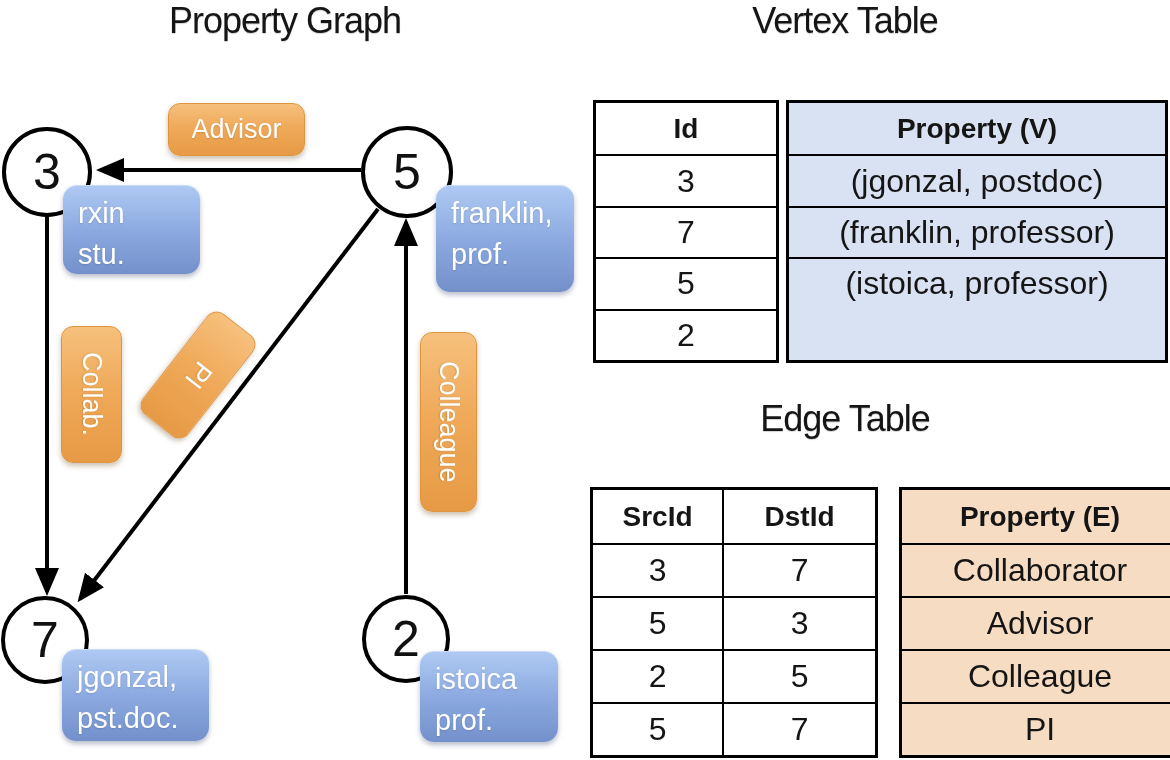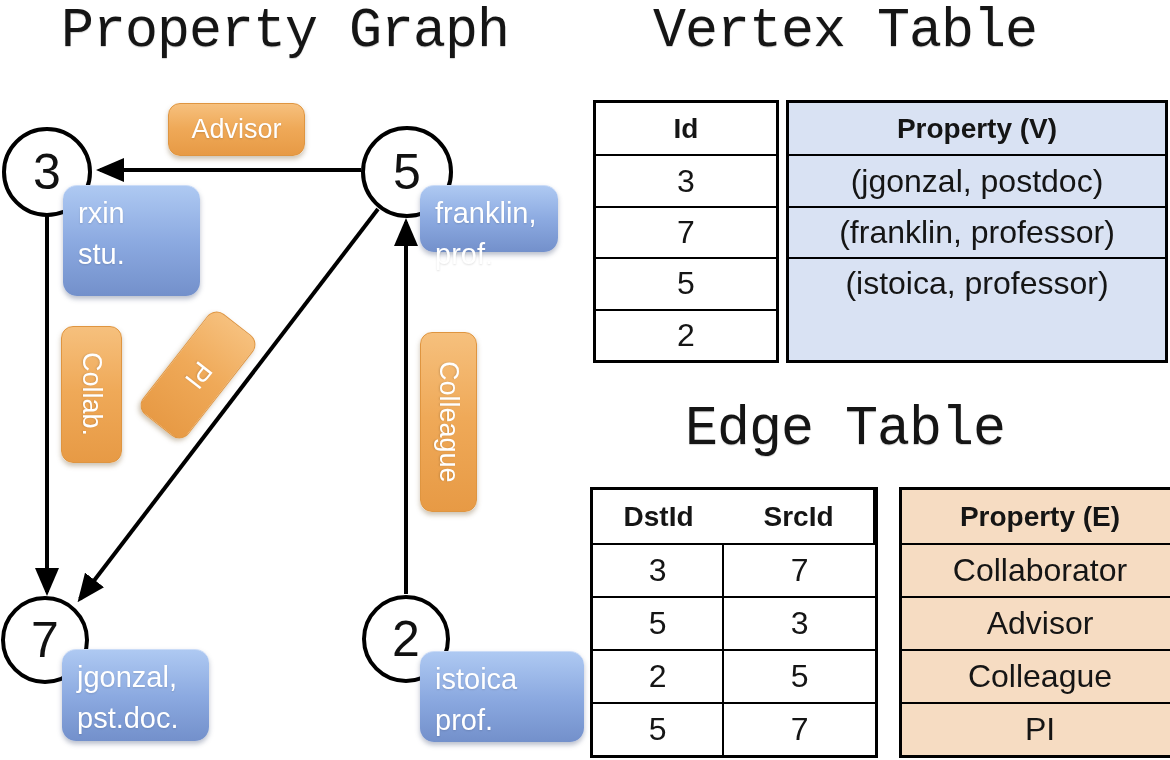--- a/index.html
+++ b/index.html
@@ -1,24 +1,23 @@
 <!DOCTYPE html>
 <html><head>
 <meta charset="utf-8">
 <style>
   html,body{margin:0;padding:0;background:#fff;}
   #stage{
     position:relative;width:1170px;height:760px;background:#fff;overflow:hidden;
     font-family:"Liberation Sans","DejaVu Sans",sans-serif;color:#111;
   }
   .title{
-    position:absolute;text-align:center;font-size:55px;font-weight:300;
+    position:absolute;text-align:center;font-size:36px;font-weight:300;
     letter-spacing:-1px;color:#151515;text-shadow:0 1px 1px rgba(0,0,0,.18);
     white-space:nowrap;
-    font-family:Liberation Mono, monospace;
   }
   
   #edges{position:absolute;left:0;top:0;z-index:2;}
   .vcircle{
     position:absolute;z-index:3;box-sizing:border-box;background:#fff;
     border:4px solid #000;border-radius:50%;
     display:flex;align-items:center;justify-content:center;
     font-size:50px;font-weight:300;color:#111;
   }
   .obox{
@@ -89,54 +88,54 @@
   </div>
   <div class="vcircle" style="left:362px;top:595px;width:88px;height:88px;">
     <span>2</span>
   </div>
 
   <div class="obox" style="left:168px;top:103px;width:137px;height:53px;">Advisor</div>
   <div class="obox vert" style="left:61px;top:326px;width:61px;height:137px;">Collab.</div>
   <div class="obox vert tilt" style="left:169px;top:311px;width:58px;height:128px;">PI</div>
   <div class="obox vert" style="left:420px;top:332px;width:57px;height:180px;">Colleague</div>
 
-  <div class="bbox" style="left:63px;top:185px;width:137px;height:111px;">
+  <div class="bbox" style="left:63px;top:185px;width:137px;height:89px;">
     <div>rxin</div>
     <div>stu.</div>
   </div>
-  <div class="bbox" style="left:420px;top:185px;width:138px;height:67px;">
+  <div class="bbox" style="left:436px;top:185px;width:138px;height:107px;">
     <div>franklin,</div>
     <div>prof.</div>
   </div>
   <div class="bbox" style="left:62px;top:649px;width:147px;height:92px;">
     <div>jgonzal,</div>
     <div>pst.doc.</div>
   </div>
-  <div class="bbox" style="left:420px;top:651px;width:164px;height:91px;">
+  <div class="bbox" style="left:420px;top:651px;width:138px;height:91px;">
     <div>istoica</div>
     <div>prof.</div>
   </div>
 
   <div class="tbl" style="left:593px;top:100px;width:186px;height:263px;grid-template-rows:repeat(5,1fr);">
     <div class="cell hdr r0">Id</div>
     <div class="cell">3</div>
     <div class="cell">7</div>
     <div class="cell">5</div>
     <div class="cell">2</div>
   </div>
   <div class="tbl fill-blue" style="left:786px;top:100px;width:382px;height:263px;grid-template-rows:repeat(5,1fr);">
     <div class="cell hdr r0">Property (V)</div>
     <div class="cell">(jgonzal, postdoc)</div>
     <div class="cell">(franklin, professor)</div>
     <div class="cell">(istoica, professor)</div>
   </div>
 
   <div class="tbl" style="left:590px;top:487px;width:288px;height:271px;grid-template-rows:repeat(5,1fr);grid-template-columns:46.5% 53.5%;">
+    <div class="cell hdr r0 c1">SrcId</div>
     <div class="cell hdr r0">DstId</div>
-    <div class="cell hdr r0 c1">SrcId</div>
     <div class="cell c1">3</div>
     <div class="cell">7</div>
     <div class="cell c1">5</div>
     <div class="cell">3</div>
     <div class="cell c1">2</div>
     <div class="cell">5</div>
     <div class="cell c1">5</div>
     <div class="cell">7</div>
   </div>
   <div class="tbl fill-tan" style="left:886px;top:487px;width:282px;height:271px;grid-template-rows:repeat(5,1fr);">

